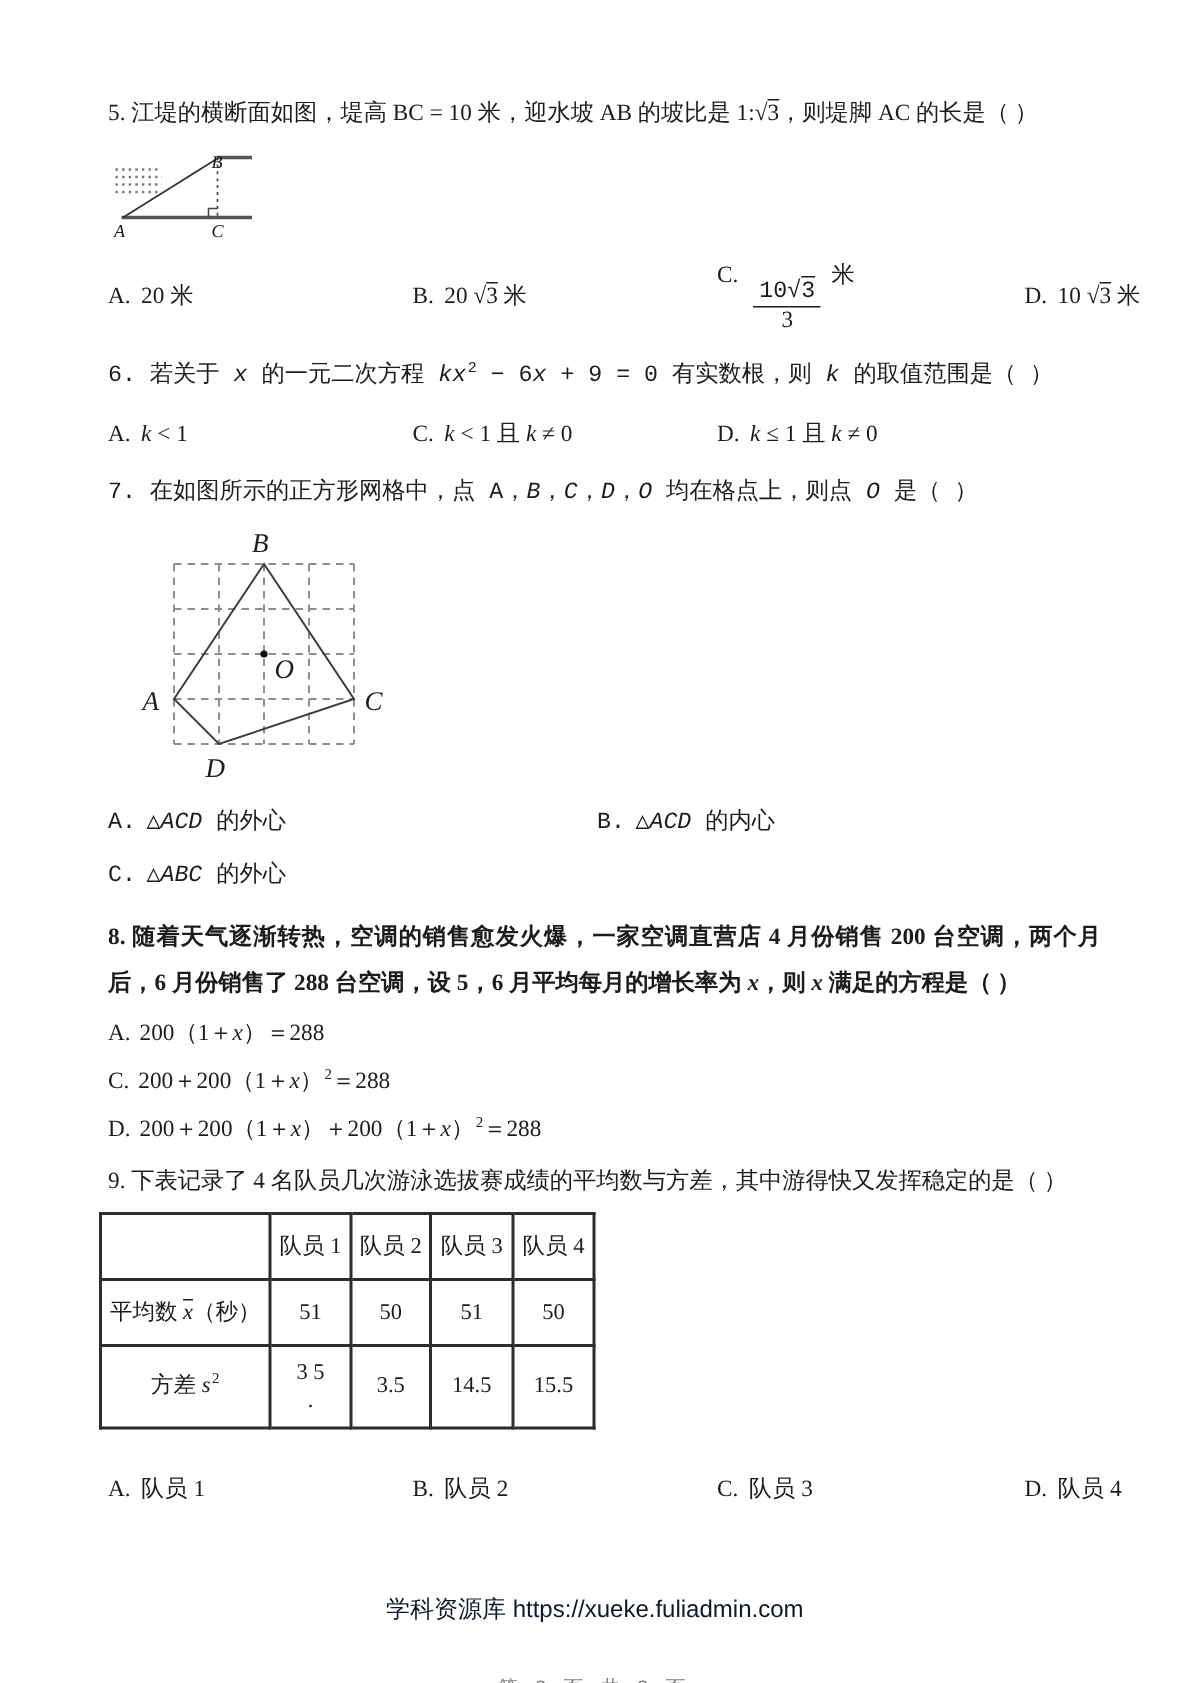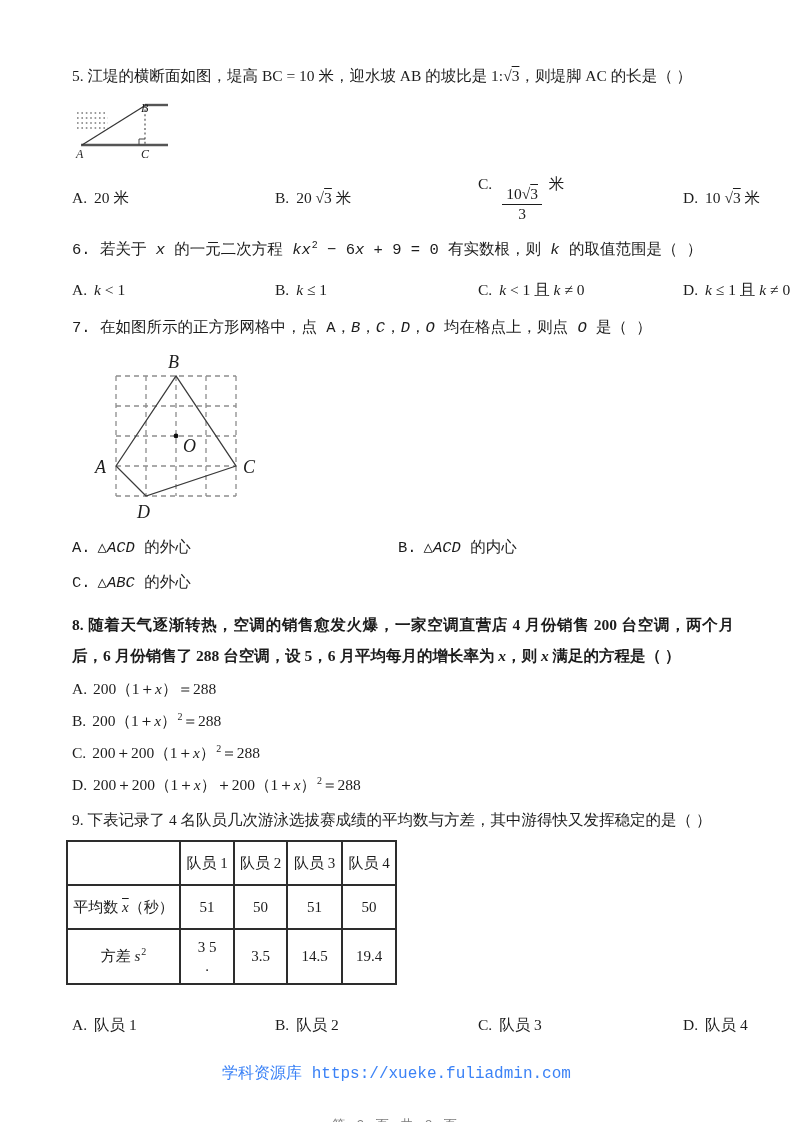--- a/index.html
+++ b/index.html
@@ -49,21 +49,21 @@
   .bar  { font-style: italic; text-decoration: overline; }
   .frac {
     display: inline-flex;
     flex-direction: column;
     align-items: center;
     vertical-align: -10px;
     line-height: 1.2;
     margin: 0 3px;
     text-align: center;
   }
-  .frac .num { border-bottom: 1.4px solid #1c1c1c; padding: 0 4px; }
+  .frac .num { border-bottom: 1.4px solid #1c1c1c; padding: 0 4px; font-family: Liberation Mono, monospace; }
   .frac .den { padding: 0 4px; }
 
   
   .fig5 { margin: 10px 0 4px 0; height: 70px; }
   .fig7 { margin: 6px 0 4px 14px; height: 182px; }
   svg text { font-family: "Liberation Serif", "DejaVu Serif", serif; }
   .figlbl  { font-style: italic; }
 
   
   .q5opts { min-height: 52px; margin-top: 4px; }
@@ -88,23 +88,23 @@
   table.scores tr.hdr td { height: 44px; }
   table.scores tr.r1 td { height: 44px; }
   table.scores tr.r2 td { height: 55px; }
 
   
   .footer-site {
     position: absolute;
     top: 1063px;
     left: 0; right: 0;
     text-align: center;
-    font-family: Liberation Mono, monospace;
+    font-family: Liberation Sans, sans-serif;
     font-size: 16px;
-    color: #3b82f6;
+    color: #0f172a;
   }
   .footer-page {
     position: absolute;
     top: 1116px;
     left: 0; right: 0;
     text-align: center;
     font-family: "Liberation Sans", "DejaVu Sans", sans-serif;
     font-size: 13px;
     letter-spacing: 4px;
     color: #7e7e7e;
@@ -149,21 +149,20 @@
       <span class="opt"><span class="lab">C.</span><span><span class="frac">
               <span class="num">10<span class="sqrt">√<span class="rad">3</span></span></span>
               <span class="den">3</span>
             </span> 米</span></span>
       <span class="opt"><span class="lab">D.</span><span>10 <span class="sqrt">√<span class="rad">3</span></span> 米</span></span>
     </div>
 
     <p class="qtext mt14">6. 若关于 <span class="math">x</span> 的一元二次方程 <span class="math">kx</span><span class="sup">2</span> − 6<span class="math">x</span> + 9 = 0 有实数根，则 <span class="math">k</span> 的取值范围是（      ）</p>
     <div class="opts4 q6opts">
       <span class="opt"><span class="lab">A.</span><span><span class="math">k</span> &lt; 1</span></span>
-      <span class="opt"><span class="lab">B.</span><span><span class="math">k</span> ≤ 1</span></span>
       <span class="opt"><span class="lab">C.</span><span><span class="math">k</span> &lt; 1 且 <span class="math">k</span> ≠ 0</span></span>
       <span class="opt"><span class="lab">D.</span><span><span class="math">k</span> ≤ 1 且 <span class="math">k</span> ≠ 0</span></span>
     </div>
 
     <p class="qtext mt14">7. 在如图所示的正方形网格中，点 A，<span class="math">B</span>，<span class="math">C</span>，<span class="math">D</span>，<span class="math">O</span> 均在格点上，则点 <span class="math">O</span> 是（      ）</p>
 
     <div class="fig7">
       <svg width="250" height="182" viewBox="0 0 250 182">
 
         <g stroke="#8d8d8d" stroke-width="1.3" stroke-dasharray="5,4">
@@ -192,21 +191,20 @@
 
     <div class="opts2 q7opts">
       <span class="opt"><span class="lab">A.</span><span>△<span class="math">ACD</span> 的外心</span></span>
       <span class="opt"><span class="lab">B.</span><span>△<span class="math">ACD</span> 的内心</span></span>
       <span class="opt"><span class="lab">C.</span><span>△<span class="math">ABC</span> 的外心</span></span>
     </div>
 
     <p class="q8para">8. 随着天气逐渐转热，空调的销售愈发火爆，一家空调直营店 4 月份销售 200 台空调，两个月后，6 月份销售了 288 台空调，设 5，6 月平均每月的增长率为 <span class="math">x</span>，则 <span class="math">x</span> 满足的方程是（      ）</p>
     <div class="q8opts">
       <p class="optline"><span class="lab">A.</span><span>200（1＋<span class="math">x</span>）＝288</span></p>
-      <p class="optline"><span class="lab">B.</span><span>200（1＋<span class="math">x</span>）<span class="sup">2</span>＝288</span></p>
       <p class="optline"><span class="lab">C.</span><span>200＋200（1＋<span class="math">x</span>）<span class="sup">2</span>＝288</span></p>
       <p class="optline"><span class="lab">D.</span><span>200＋200（1＋<span class="math">x</span>）＋200（1＋<span class="math">x</span>）<span class="sup">2</span>＝288</span></p>
     </div>
 
     <p class="qtext mt12">9. 下表记录了 4 名队员几次游泳选拔赛成绩的平均数与方差，其中游得快又发挥稳定的是（      ）</p>
 
     <table class="scores">
       <colgroup>
         <col style="width:113px">
           <col style="width:54px">
@@ -228,21 +226,21 @@
         <td>50</td>
         <td>51</td>
         <td>50</td>
       </tr>
       <tr class="r2">
         <td>方差 <span class="math">s</span><span class="sup">2</span></td>
         <td>3 5
 .</td>
         <td>3.5</td>
         <td>14.5</td>
-        <td>19.4</td>
+        <td>15.5</td>
       </tr>
     </tbody>
       </table>
 
     <div class="opts4 q9opts">
       <span class="opt"><span class="lab">A.</span><span>队员 1</span></span>
       <span class="opt"><span class="lab">B.</span><span>队员 2</span></span>
       <span class="opt"><span class="lab">C.</span><span>队员 3</span></span>
       <span class="opt"><span class="lab">D.</span><span>队员 4</span></span>
     </div>

